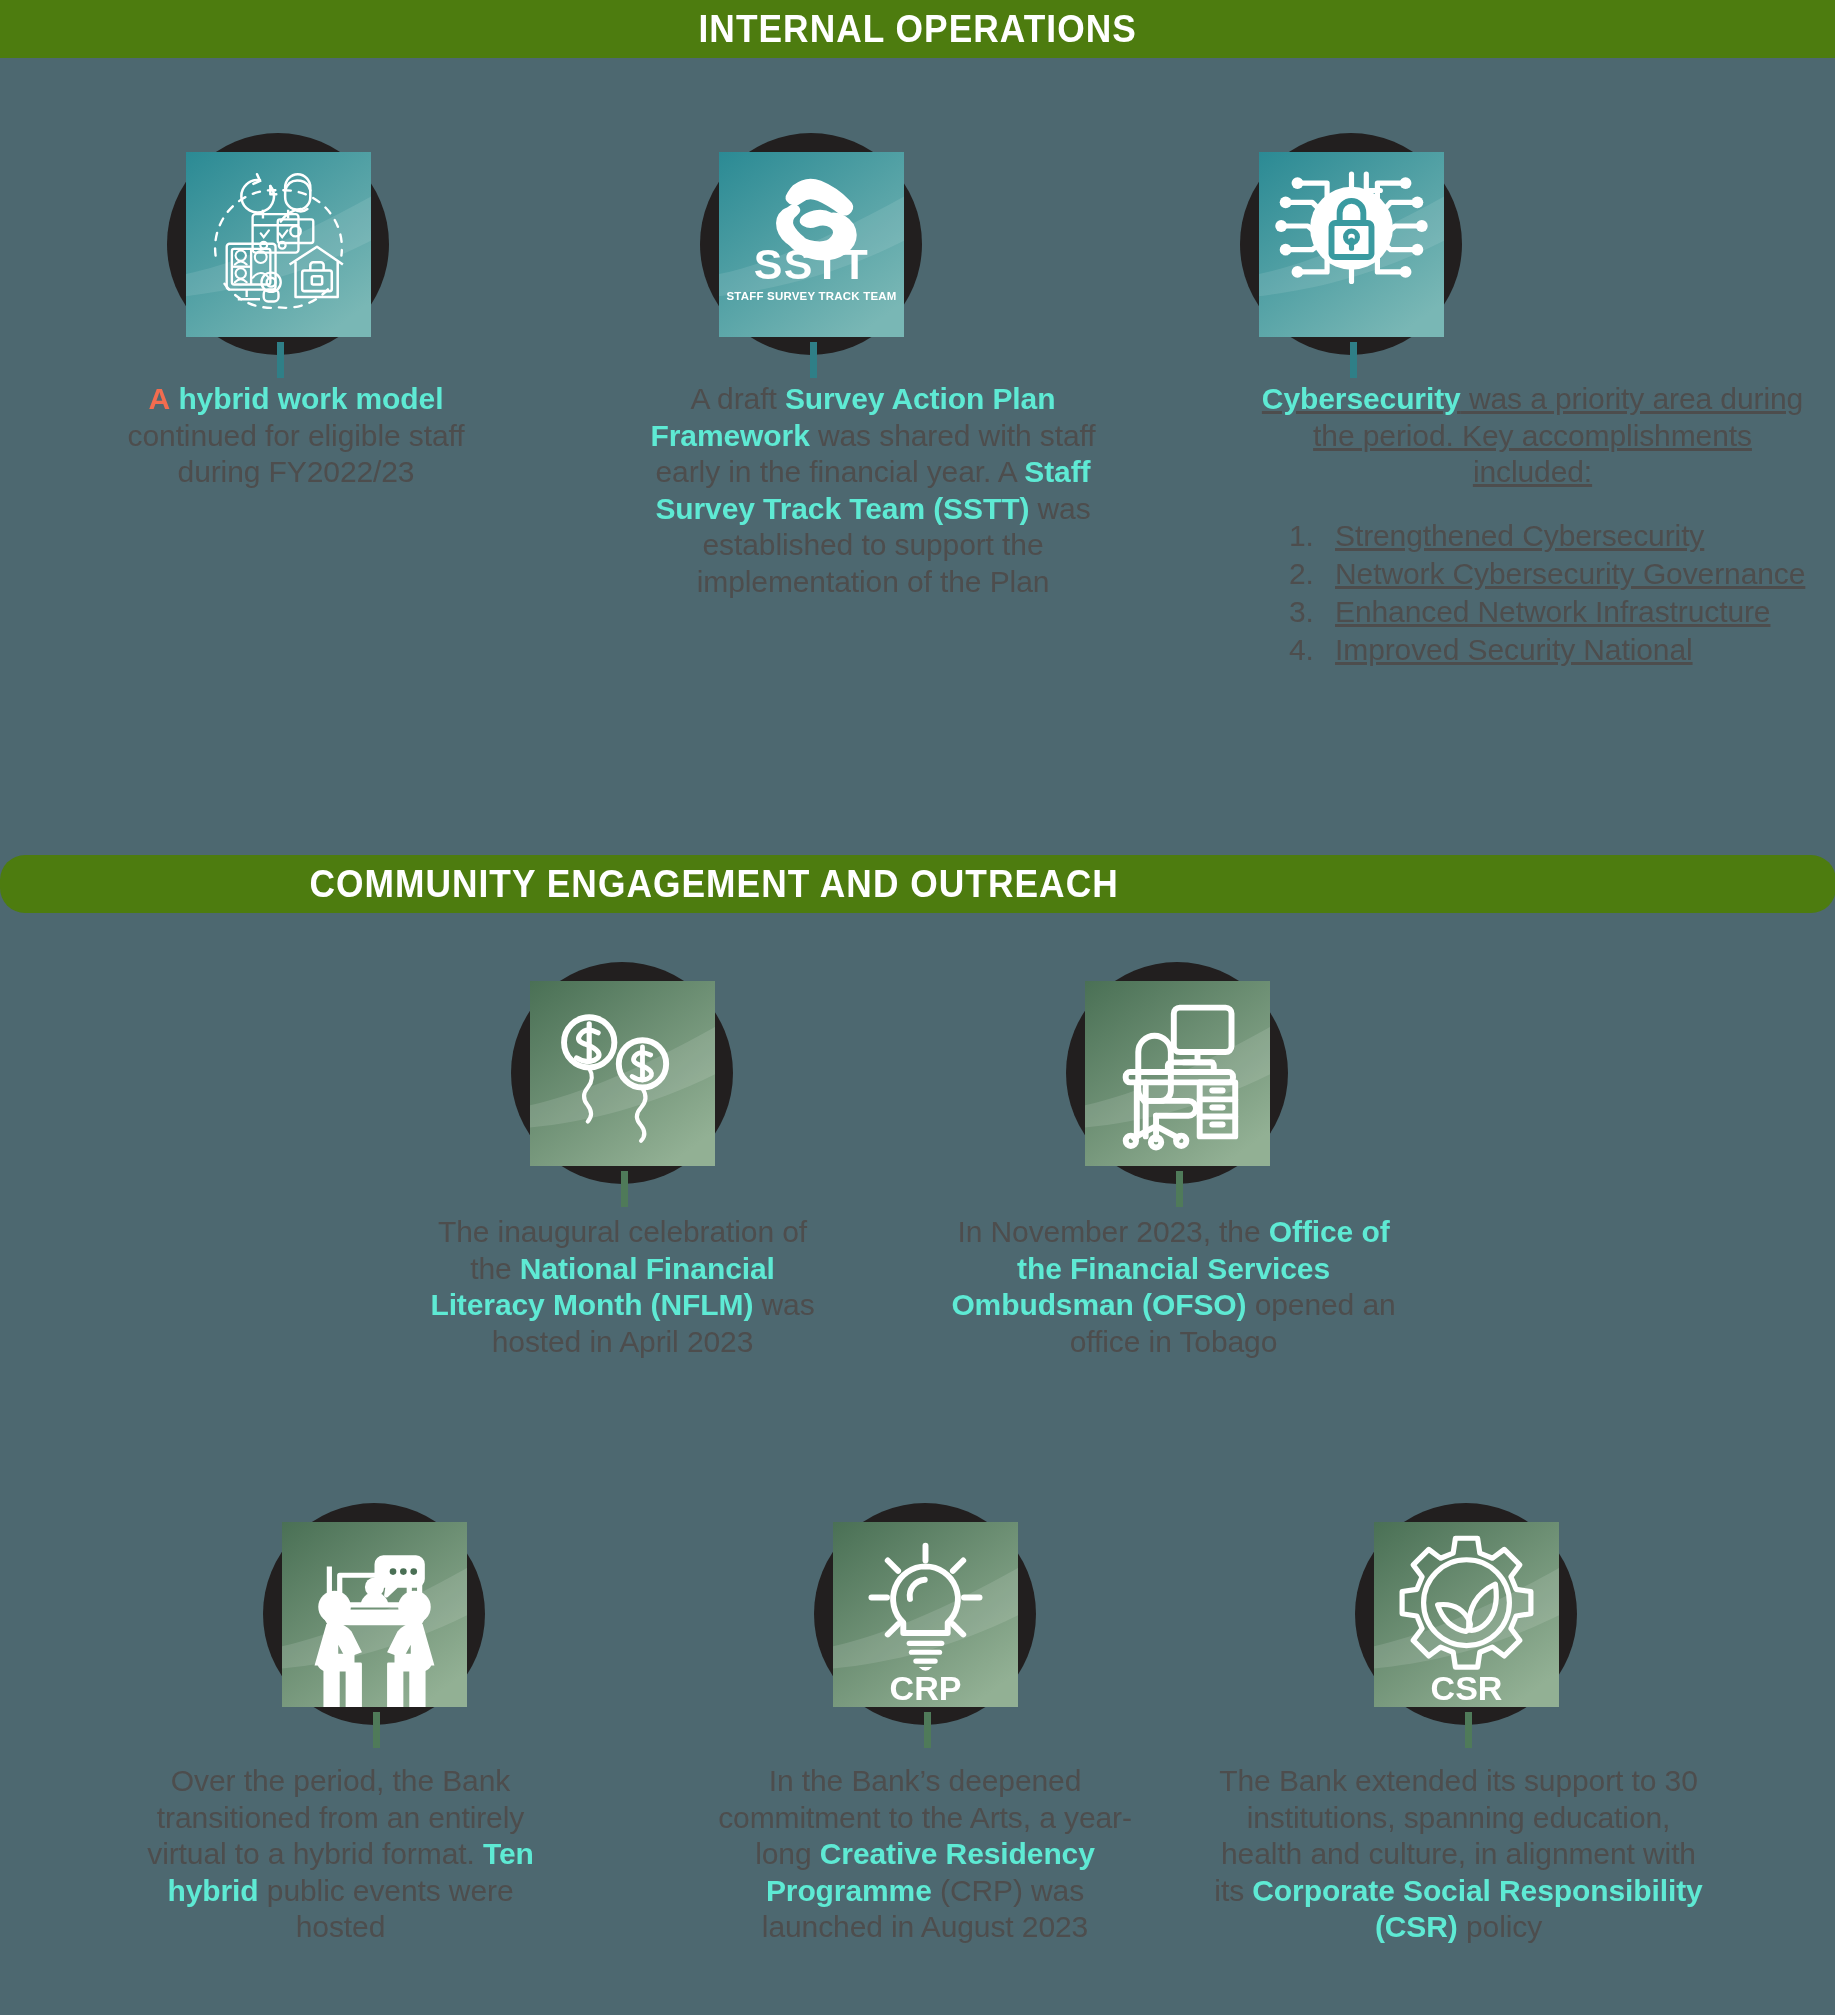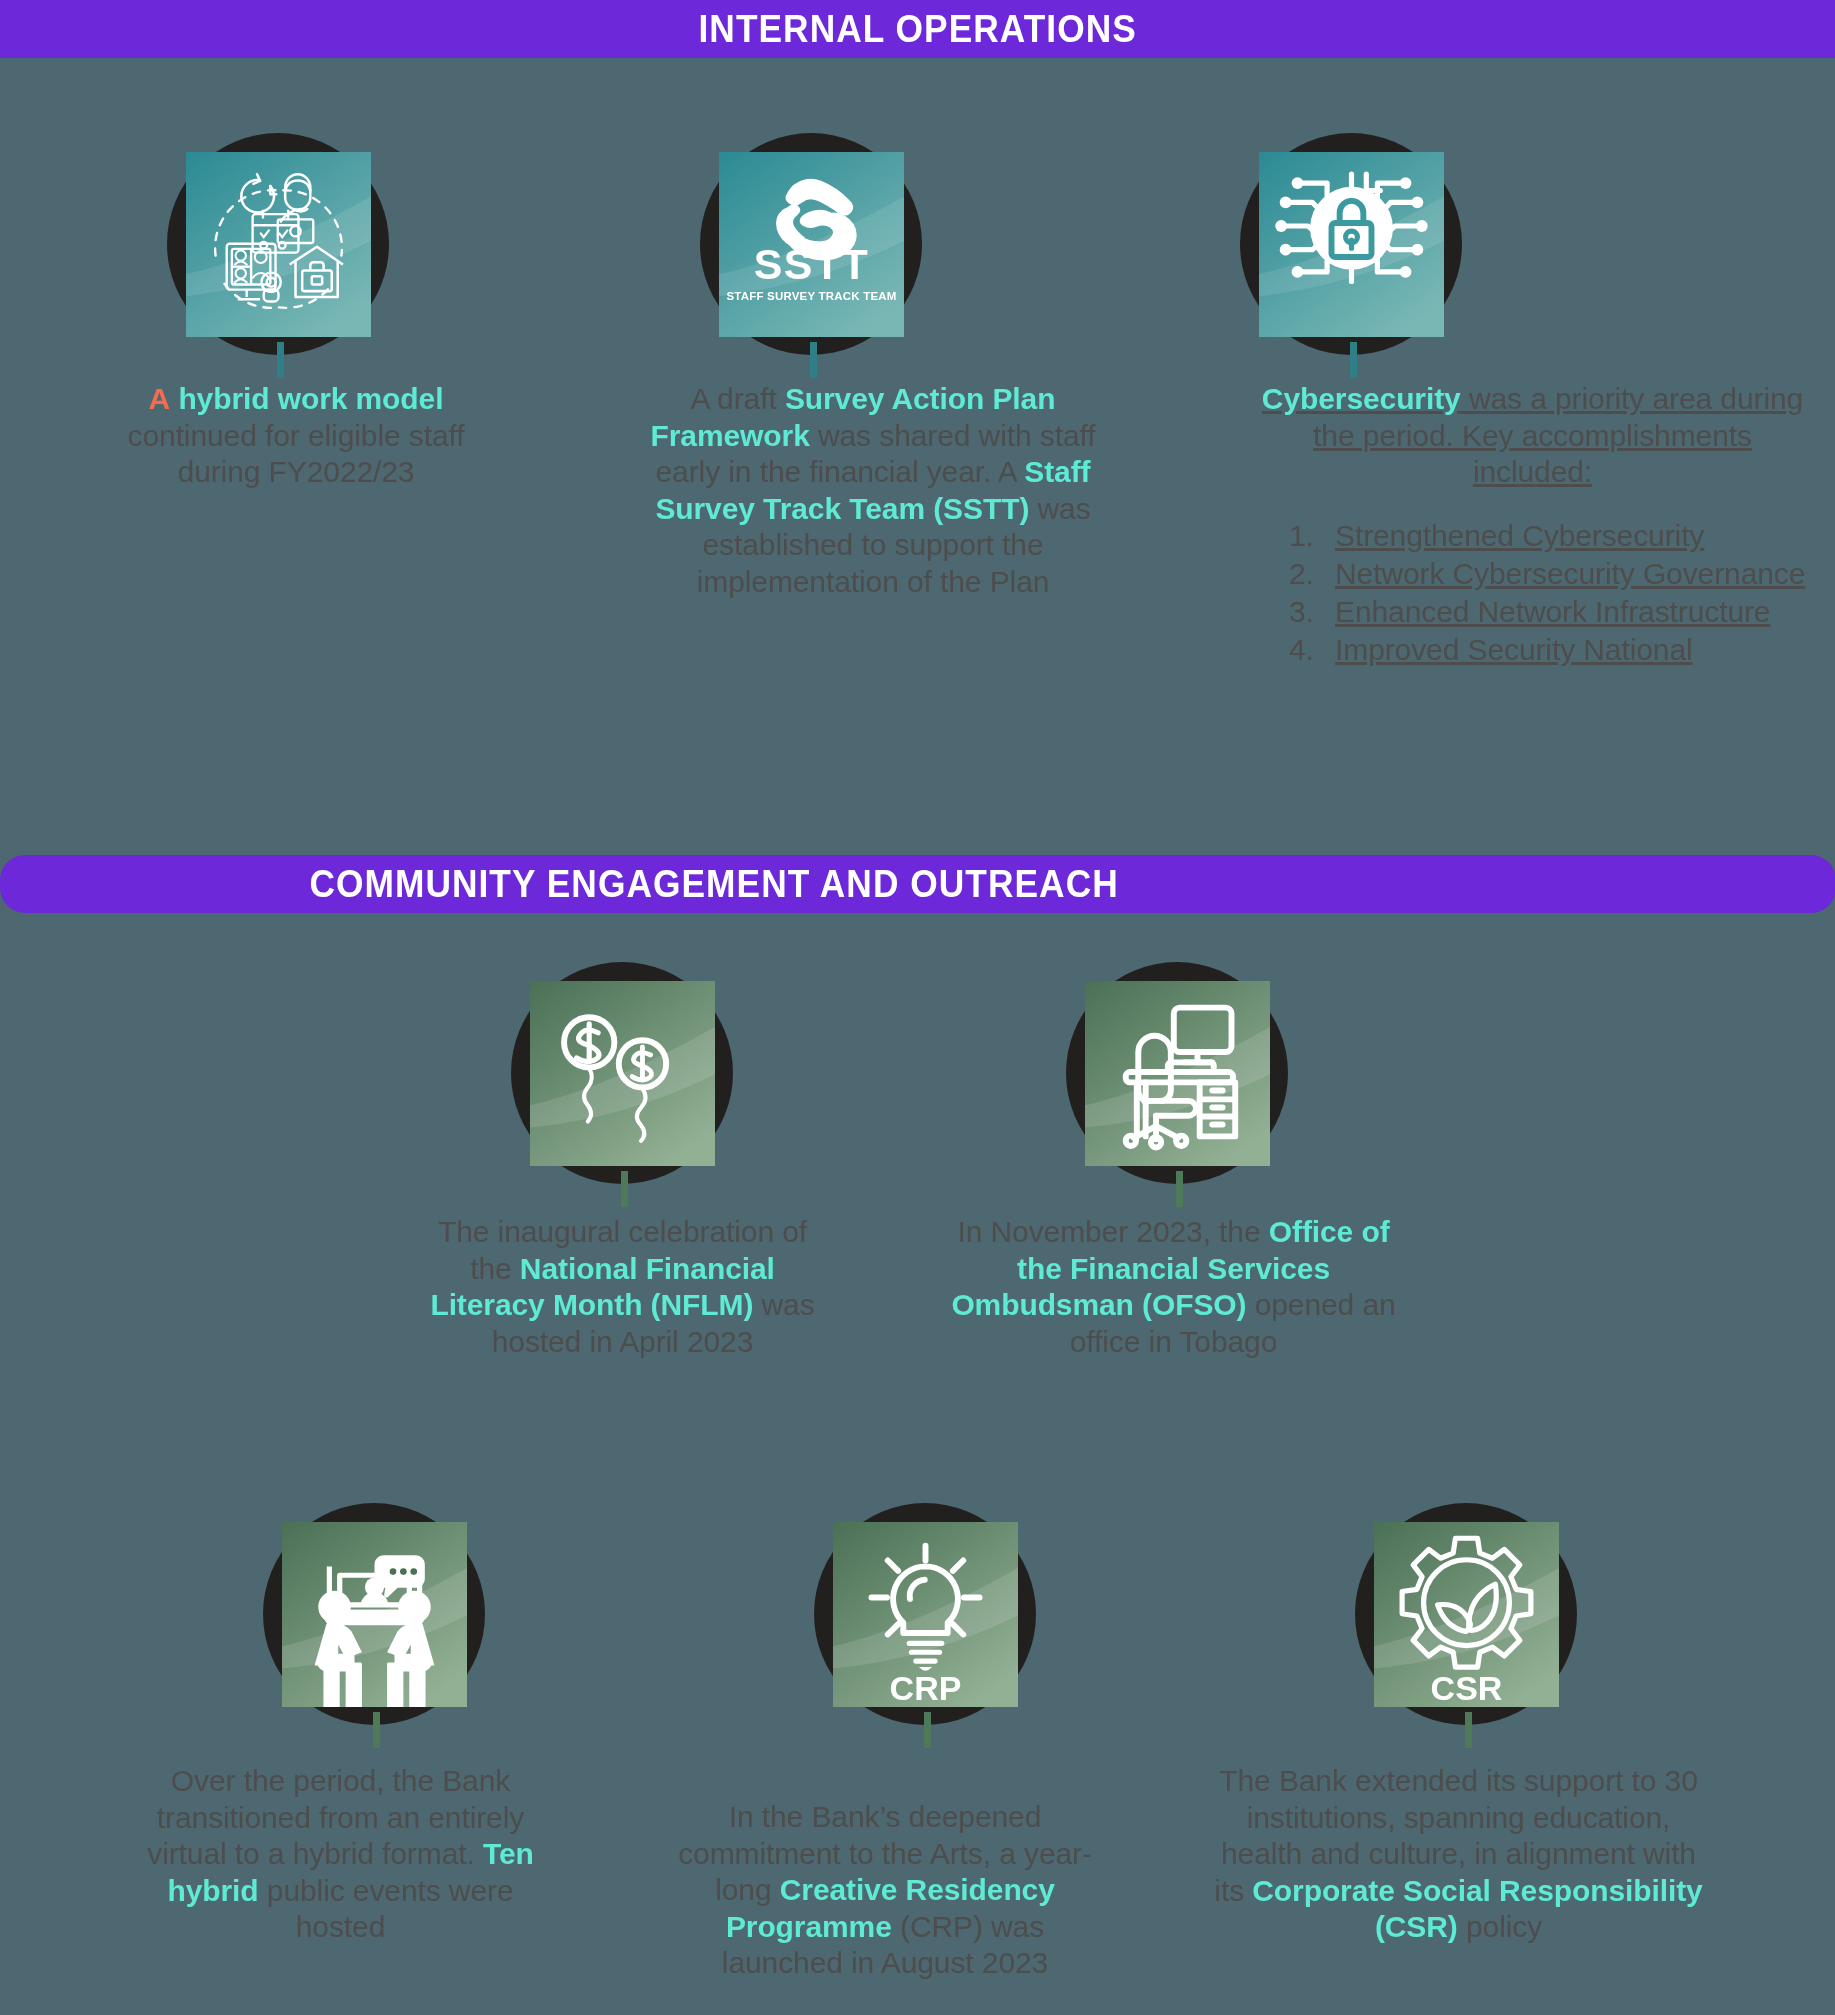--- a/index.html
+++ b/index.html
@@ -7,21 +7,21 @@
   body {
     background:#4d6870;
     font-family:"Liberation Sans", sans-serif;
     overflow:hidden;
     position:relative;
   }
 
   
   .banner {
     width:100%;
-    background:#6d28d9;
+    background:#4d7c0f;
     display:flex;
     align-items:center;
     justify-content:center;
     position:absolute;
     left:0;
   }
   .banner-text {
     color:#ffffff;
     font-weight:bold;
     font-size:38px;
@@ -443,21 +443,21 @@
         <path d="M103,164 L147,164"></path>
           <path d="M106,176 L144,176"></path>
           <path d="M112,188 L138,188"></path>
       </g>
       <path d="M116,196 q9,10 18,0 z" fill="#ffffff"></path>
       <text x="125" y="240" font-family="Liberation Sans, sans-serif" font-size="46" font-weight="bold" fill="#ffffff" text-anchor="middle">CRP</text>
     </svg>
   </div>
 </div>
 
-<div class="txt" style="left:674px; top:1763px; width:422px;margin-top:36px;">
+<div class="txt" style="left:714px; top:1763px; width:422px;">
   <span>In the Bank’s deepened commitment to the Arts, a year-long </span><b>Creative Residency Programme</b><span> (CRP) was launched in August 2023</span>
 </div>
 
 <div class="badge green" style="left:1355px; top:1503px;">
   <div class="disc"></div>
   <div class="stem"></div>
   <div class="tile">
     <svg viewBox="0 0 250 250">
       <defs>
         <linearGradient id="greeng5" x1="0" y1="0" x2="0.75" y2="1">

